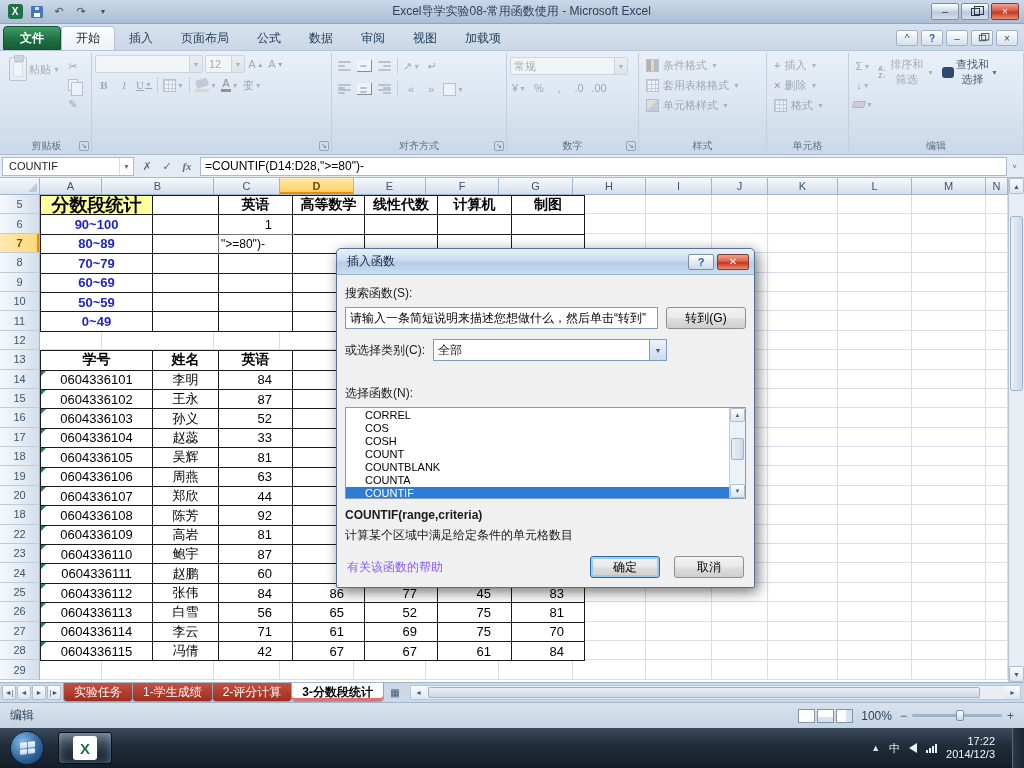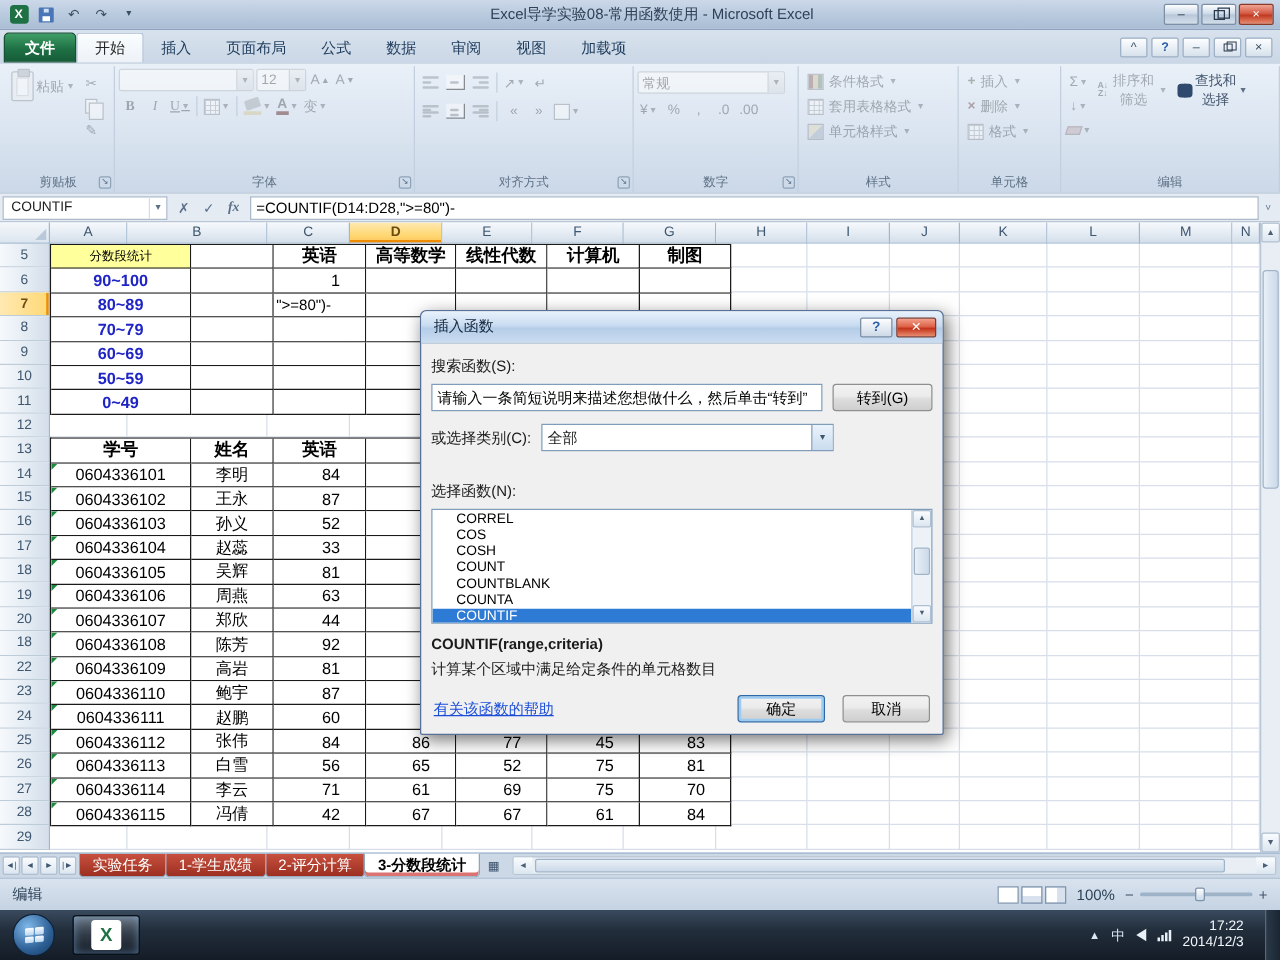--- a/index.html
+++ b/index.html
@@ -86,21 +86,21 @@
 .colh{height:17px;display:flex;align-items:center;justify-content:center;font-size:11px;color:#3E566F;background:linear-gradient(#F6F9FC,#E2EAF2 60%,#D4DEEA);border-right:1px solid #9EB6CE;border-bottom:1px solid #9EB6CE;flex:none}
 .colh.hsel{background:linear-gradient(#FFE9B2,#FFD976 60%,#FBC75B);box-shadow:inset 0 -2px 0 #F08C00;color:#6E4D12;font-weight:bold}
 #rowheads{position:absolute;left:0;top:17px;width:40px;bottom:0;display:flex;flex-direction:column;overflow:hidden}
 .rowh{height:19.4px;flex:none;display:flex;align-items:center;justify-content:center;font-size:11px;color:#3E566F;background:linear-gradient(90deg,#F6F9FC,#E2EAF2 60%,#D4DEEA);border-right:1px solid #9EB6CE;border-bottom:1px solid #BECBD9}
 .rowh.hsel{background:linear-gradient(90deg,#FFE9B2,#FFD976);box-shadow:inset -2px 0 0 #F08C00;color:#6E4D12;font-weight:bold}
 #cells{position:absolute;left:40px;top:17px;right:16px;bottom:0;overflow:hidden}
 #cells-bg{position:absolute;left:0;top:0;display:grid;grid-auto-rows:19.4px}
 .bgcell{border-right:1px solid #D7DEE9;border-bottom:1px solid #D7DEE9}
 .sheet-table{position:absolute;display:grid;grid-auto-rows:19.4px;border-top:1px solid #1a1a1a;border-left:1px solid #1a1a1a}
 .c{border-right:1px solid #1a1a1a;border-bottom:1px solid #1a1a1a;display:flex;align-items:center;justify-content:center;font-size:13px;color:#000;background:#fff;overflow:hidden}
-.c.title{background:#FFFF9C;font-weight:normal;font-size:10px}
+.c.title{background:#FFFF9C;font-weight:bold;font-size:18px}
 .c.hdr{font-weight:bold;font-size:14px}
 .c.range{color:#1F25C4;font-weight:bold}
 .c.num{justify-content:flex-end;padding-right:20px}
 .c.edit{justify-content:flex-start;padding-left:2px;font-size:12px;outline:1px solid #777}
 .c.id{position:relative}
 .c.id::before{content:'';position:absolute;left:0;top:0;border-top:5px solid #1A8A3C;border-right:5px solid transparent}
 .vscroll{position:absolute;right:0;top:0;width:16px;bottom:0;background:#E8EEF4;border-left:1px solid #B7C5D4}
 .sbtn{height:16px;display:flex;align-items:center;justify-content:center;font-size:7px;color:#4A5E74;background:linear-gradient(#FAFCFE,#DCE6F0);border:1px solid #AFBFD0;border-radius:2px}
 .sbtn.bot{position:absolute;bottom:0;left:0;right:0}
 .vthumb{position:absolute;top:38px;left:1px;width:13px;height:175px;background:linear-gradient(90deg,#E9F0F7,#CBD9E8);border:1px solid #9FB3C8;border-radius:3px}
@@ -164,21 +164,21 @@
 .fnlist{height:92px;border:1px solid #7F9DB9;background:#fff;margin-top:2px;position:relative;overflow:hidden;font-size:11px}
 .fnitems{position:absolute;left:0;top:1px;right:16px}
 .fitem{height:13px;line-height:13px;padding-left:19px;color:#000;white-space:nowrap}
 .fitem.sel{background:#2E7BD6;color:#fff}
 .flscroll{position:absolute;right:0;top:0;width:16px;height:100%;background:#EDF2F8;border-left:1px solid #C0CEDC}
 .flscroll .sbtn{height:14px;font-size:6px}
 .flthumb{position:absolute;top:30px;left:1px;width:13px;height:22px;background:linear-gradient(90deg,#E9F0F7,#CBD9E8);border:1px solid #9FB3C8;border-radius:2px}
 .fsig{font-weight:bold;margin-top:9px}
 .fdesc{margin-top:5px}
 .dfooter{position:absolute;left:10px;right:10px;bottom:9px;display:flex;align-items:center}
-.helplink{color:#1d4ed8;text-decoration:underline}
+.helplink{color:#8b5cf6;}
 .spacer{flex:1}
 .gap14{margin-left:14px}
 </style>
 </head>
 <body>
 
 <div class="titlebar">
   <div class="qat">
     <div class="qicon">
         <div class="xlico">X</div>
@@ -279,23 +279,20 @@
             </div>
             <span class="dd">▼</span>
           </div>
         <div class="mb dis">
             <div class="ico-A">A</div>
             <span class="dd">▼</span>
           </div>
         <div class="mb dis">变<span class="dd">▼</span></div>
       </div>
     </div>
-    <div class="glabel">
-        <span>字体</span>
-      </div>
     <div class="launcher">↘</div>
   </div>
 
   <div class="rgroup" style="width:175px">
     <div class="rbody col" style="gap:5px;padding-top:2px">
       <div class="rw">
         <div class="mb dis">
             <div class="ali l">
               <i></i>
               <i></i>

